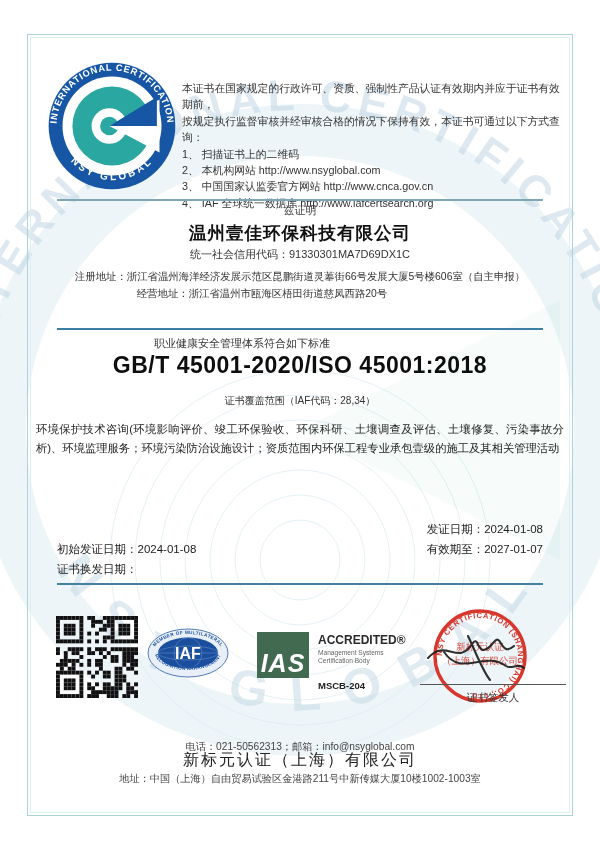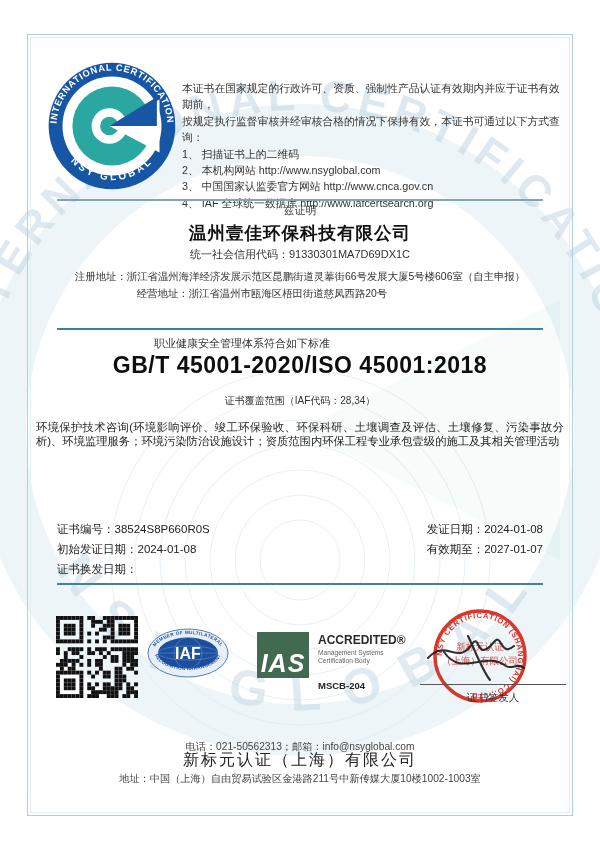--- a/index.html
+++ b/index.html
@@ -18,21 +18,21 @@
   .hr2{height:2px;background:#3c7ea4;left:57px;width:486px;}
   .hr3{height:1.5px;background:#44809f;left:57px;width:486px;}
   .zzm{left:0;top:203px;width:600px;font-size:11px;color:#444;}
   .company{left:0;top:221px;width:600px;font-size:17.5px;font-weight:700;color:#111;letter-spacing:1px;}
   .code{left:0;top:247px;width:600px;font-size:11px;color:#333;}
   .addr1{left:0;top:270px;width:600px;font-size:10.4px;color:#333;}
   .addr2{left:0;top:287px;width:524px;font-size:10.4px;color:#333;}
   .stdcap{left:0;top:336px;width:484px;font-size:11px;color:#333;}
   .stdcode{left:0;top:352px;width:600px;font-size:23px;font-weight:800;color:#0e0e0e;letter-spacing:.5px;}
   .scopecap{left:0;top:394px;width:600px;font-size:10px;color:#333;}
-  .scope{left:36px;top:420px;width:528px;font-size:11.3px;line-height:14px;color:#222;text-align:justify;}
+  .scope{left:36px;top:420px;width:528px;font-size:11.3px;line-height:19px;color:#222;text-align:justify;}
   .det{font-size:11.5px;color:#222;}
   .detL{left:57px;}
   .detR{right:57px;text-align:right;}
   .r1{top:522px;} .r2{top:542px;} .r3{top:562px;}
   .signline{left:420px;top:684px;width:146px;height:1px;background:#555;}
   .signer{left:420px;top:691px;width:146px;font-size:10.5px;color:#333;text-align:center;}
   .iasbox{left:257px;top:632px;width:52px;height:46px;background:#416a50;display:flex;align-items:flex-end;justify-content:center;font-style:italic;}
   .iasbox span{color:#fff;font-weight:800;font-size:25px;letter-spacing:1px;}
   .iastxt{left:318px;top:633px;width:110px;}
   .iastxt .t1{font-size:12px;font-weight:700;color:#2a2a2a;}
@@ -113,23 +113,20 @@
     <div class="abs addr1 ctr">注册地址：浙江省温州海洋经济发展示范区昆鹏街道灵菶街66号发展大厦5号楼606室（自主申报）</div>
     <div class="abs addr2 ctr">经营地址：浙江省温州市瓯海区梧田街道慈凤西路20号</div>
 
     <div class="abs hr2" style="top:328px;"></div>
 
     <div class="abs stdcap ctr">职业健康安全管理体系符合如下标准</div>
     <div class="abs stdcode ctr">GB/T 45001-2020/ISO 45001:2018</div>
     <div class="abs scopecap ctr">证书覆盖范围（IAF代码：28,34）</div>
     <div class="abs scope">环境保护技术咨询(环境影响评价、竣工环保验收、环保科研、土壤调查及评估、土壤修复、污染事故分析)、环境监理服务；环境污染防治设施设计；资质范围内环保工程专业承包壹级的施工及其相关管理活动</div>
 
-    <div class="abs det detL r1">
-      <span>证书编号：</span><span>38524S8P660R0S</span>
-    </div>
     <div class="abs det detL r2">
       <span>初始发证日期：</span><span>2024-01-08</span>
     </div>
     <div class="abs det detL r3">
       <span>证书换发日期：</span><span></span>
     </div>
     <div class="abs det detR r1">
       <span>发证日期：</span><span>2024-01-08</span>
     </div>
     <div class="abs det detR r2">

